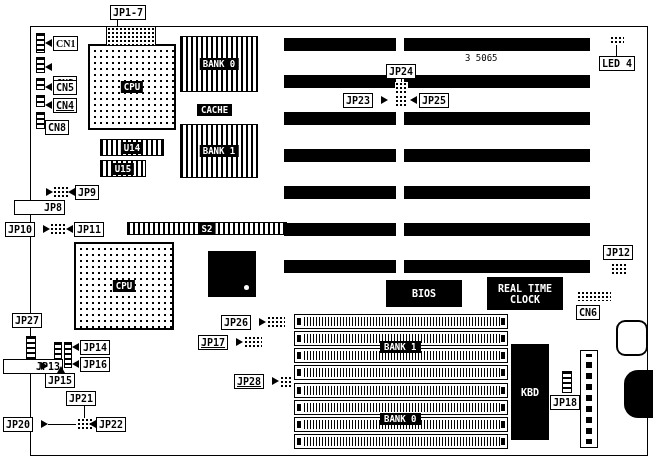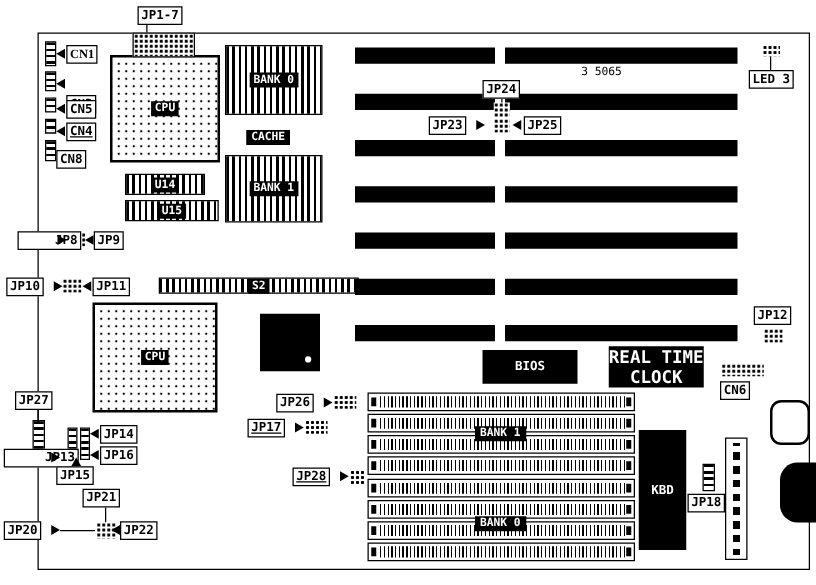--- a/index.html
+++ b/index.html
@@ -85,29 +85,29 @@
     <span class="center-label">BANK 0</span>
   </div>
   <div class="blabel" style="left:197px;top:104px;">CACHE</div>
   <div class="hatch" style="left:180px;top:124px;width:78px;height:54px;">
     <span class="center-label">BANK 1</span>
   </div>
 
   <div class="hatch" style="left:100px;top:139px;width:64px;height:17px;">
     <span class="center-label">U14</span>
   </div>
-  <div class="hatch" style="left:100px;top:160px;width:75px;height:17px;">
+  <div class="hatch" style="left:100px;top:160px;width:46px;height:17px;">
     <span class="center-label">U15</span>
   </div>
 
   <div class="hatch" style="left:127px;top:222px;width:160px;height:13px;">
     <span class="center-label">S2</span>
   </div>
 
-  <div class="callout" style="left:14px;top:185px;padding-left:29px;">JP8</div>
+  <div class="callout" style="left:14px;top:200px;padding-left:29px;">JP8</div>
   <div class="arr-r" style="left:46px;top:188px;"></div>
   <div class="dots" style="left:53px;top:186px;width:15px;height:11px;"></div>
   <div class="arr-l" style="left:68px;top:188px;"></div>
   <div class="callout" style="left:75px;top:185px;">JP9</div>
 
   <div class="callout" style="left:5px;top:222px;">JP10</div>
   <div class="arr-r" style="left:43px;top:225px;"></div>
   <div class="dots" style="left:50px;top:223px;width:15px;height:11px;"></div>
   <div class="arr-l" style="left:66px;top:225px;"></div>
   <div class="callout" style="left:74px;top:222px;">JP11</div>
@@ -134,21 +134,21 @@
   <div class="line" style="left:401px;top:79px;width:1px;height:4px;"></div>
   <div class="dots" style="left:395px;top:82px;width:13px;height:12px;"></div>
   <div class="dots" style="left:395px;top:95px;width:13px;height:11px;"></div>
   <div class="callout" style="left:343px;top:93px;">JP23</div>
   <div class="arr-r" style="left:381px;top:96px;"></div>
   <div class="arr-l" style="left:410px;top:96px;"></div>
   <div class="callout" style="left:419px;top:93px;">JP25</div>
 
   <div class="dots" style="left:610px;top:36px;width:14px;height:9px;"></div>
   <div class="line" style="left:616px;top:45px;width:1px;height:11px;"></div>
-  <div class="callout" style="left:599px;top:56px;">LED 3</div>
+  <div class="callout" style="left:599px;top:56px;">LED 4</div>
 
   <div class="callout" style="left:603px;top:245px;">JP12</div>
   <div class="dots" style="left:611px;top:263px;width:15px;height:11px;"></div>
 
   <div class="dots" style="left:577px;top:291px;width:34px;height:10px;"></div>
   <div class="callout" style="left:576px;top:305px;">CN6</div>
 
   <div class="round-o" style="left:616px;top:320px;width:32px;height:36px;"></div>
   <div class="round-f" style="left:624px;top:370px;width:29px;height:48px;"></div>
 
@@ -178,21 +178,21 @@
   <div class="blabel" style="left:380px;top:341px;">BANK 1</div>
   <div class="blabel" style="left:380px;top:413px;">BANK 0</div>
 
   <div class="callout" style="left:234px;top:374px;text-decoration:underline;">JP28</div>
   <div class="arr-r" style="left:272px;top:377px;"></div>
   <div class="dots" style="left:280px;top:376px;width:12px;height:12px;"></div>
 
   <div class="blk" style="left:386px;top:280px;width:76px;height:27px;">
     <span>BIOS</span>
   </div>
-  <div class="blk" style="left:487px;top:277px;width:76px;height:33px;font-size:14px;">
+  <div class="blk" style="left:487px;top:277px;width:76px;height:33px;font-size:10px;">
     <span>REAL TIME</span>
     <span>CLOCK</span>
   </div>
 
   <div class="blk" style="left:511px;top:344px;width:38px;height:96px;">
     <span>KBD</span>
   </div>
 
   <div class="vpins" style="left:562px;top:371px;width:10px;height:22px;"></div>
   <div class="callout" style="left:550px;top:395px;">JP18</div>

